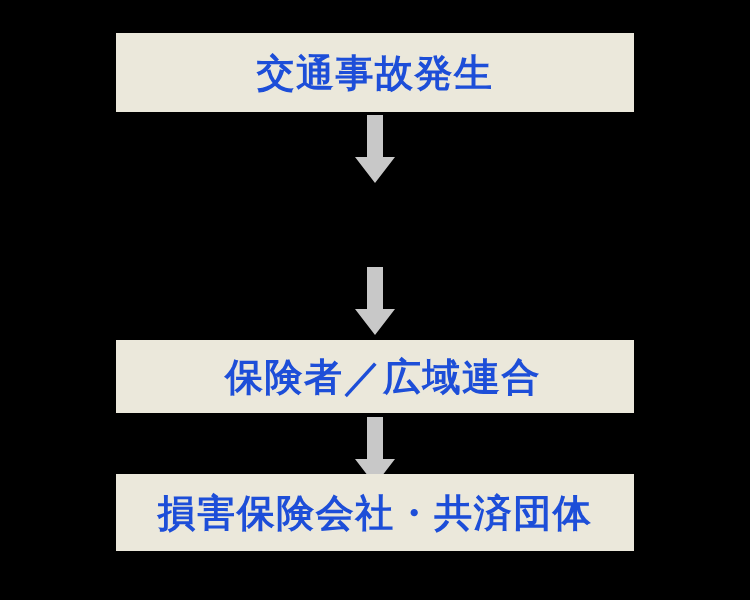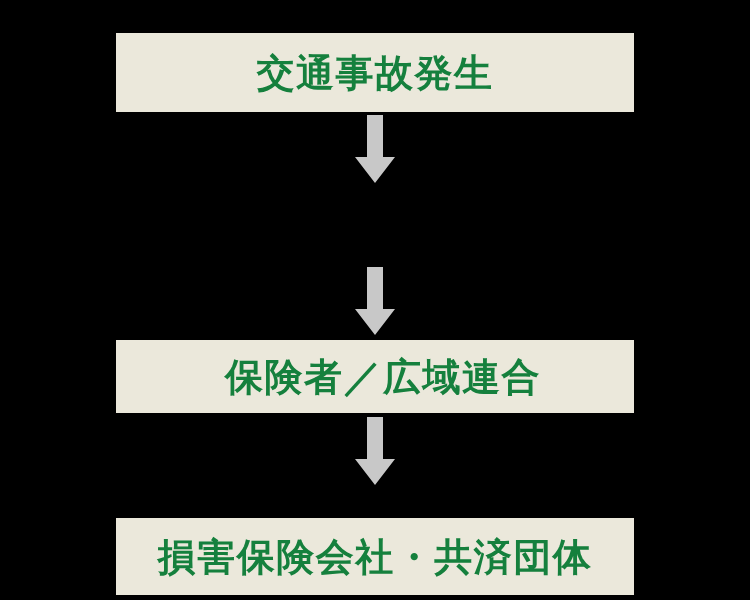--- a/index.html
+++ b/index.html
@@ -20,33 +20,33 @@
     position: absolute;
     left: 116px;
     width: 518px;
     background: #EBE8DB;
     display: flex;
     align-items: center;
     justify-content: center;
     box-sizing: border-box;
   }
   .flow-box-label {
-    color: #15803d;
+    color: #1d4ed8;
     font-size: 38px;
     font-weight: 700;
     line-height: 1;
     letter-spacing: 0.04em;
     white-space: nowrap;
     text-align: center;
     font-family: "DejaVu Sans", "Liberation Sans", sans-serif;
   }
   #box-0 { top: 33px;  height: 79px; }
   #box-1 { top: 187px; height: 76px; }
   #box-2 { top: 340px; height: 73px; padding-left: 16px; }
-  #box-3 { top: 518px; height: 77px; }
+  #box-3 { top: 474px; height: 77px; }
 
   .flow-arrow {
     position: absolute;
     left: 355px;
     width: 40px;
     display: block;
   }
   #arrow-0 { top: 115px; height: 68px; }
   #arrow-1 { top: 267px; height: 68px; }
   #arrow-2 { top: 417px; height: 68px; }

